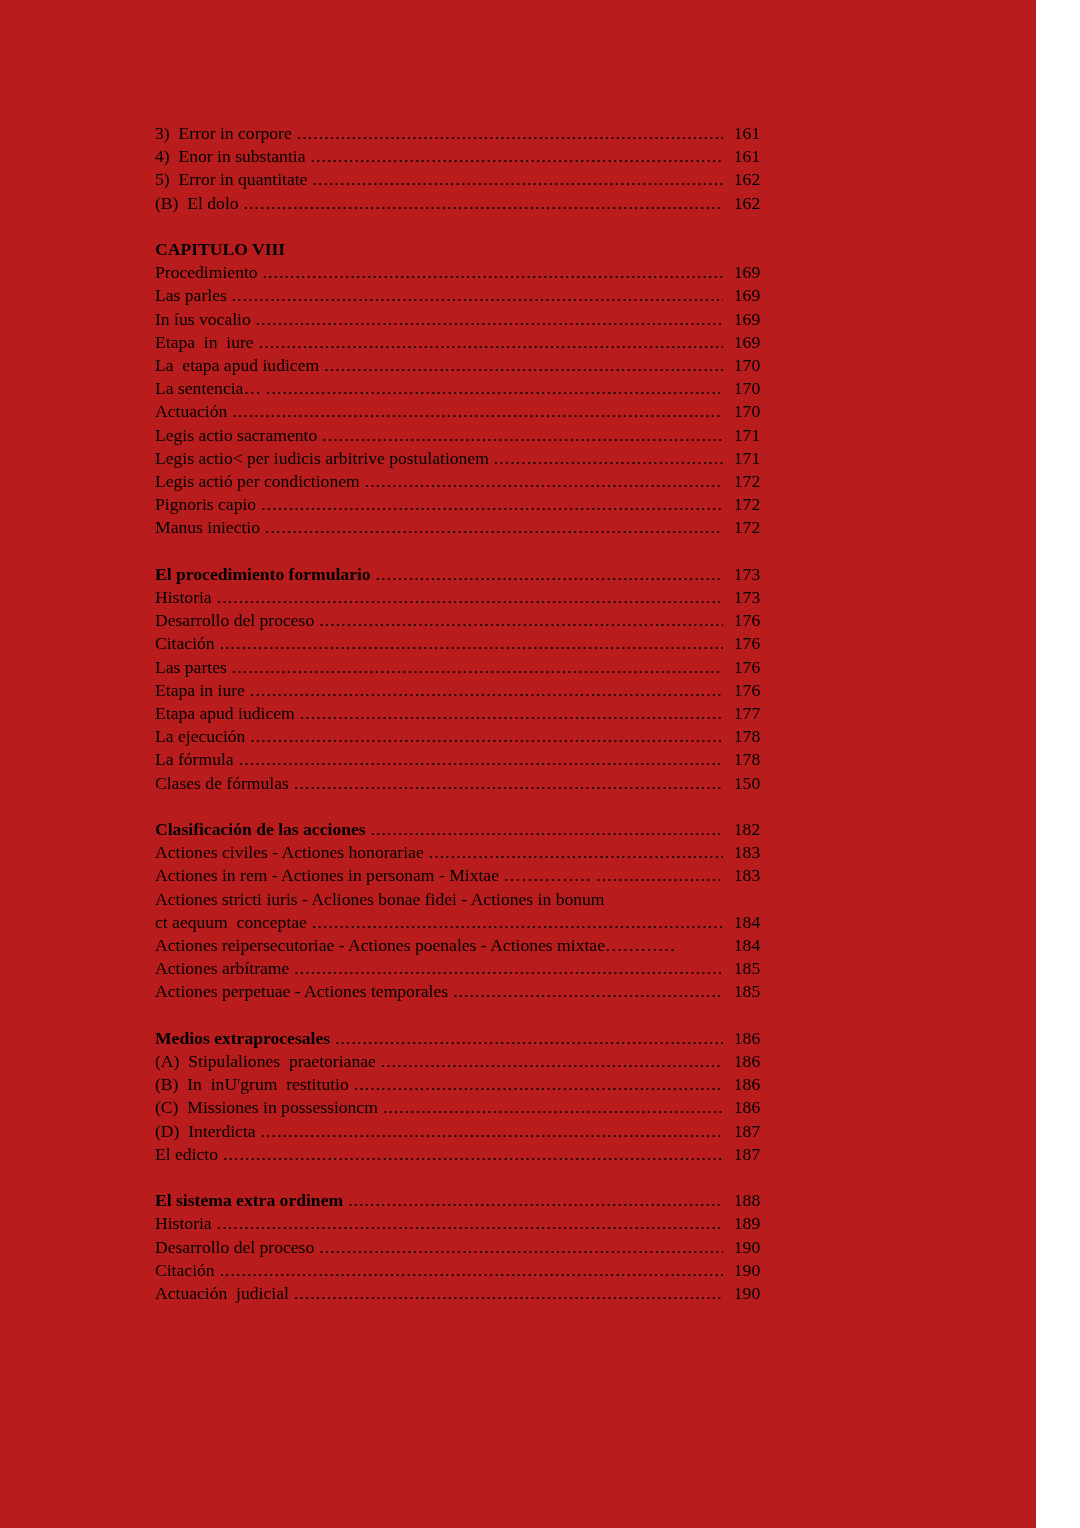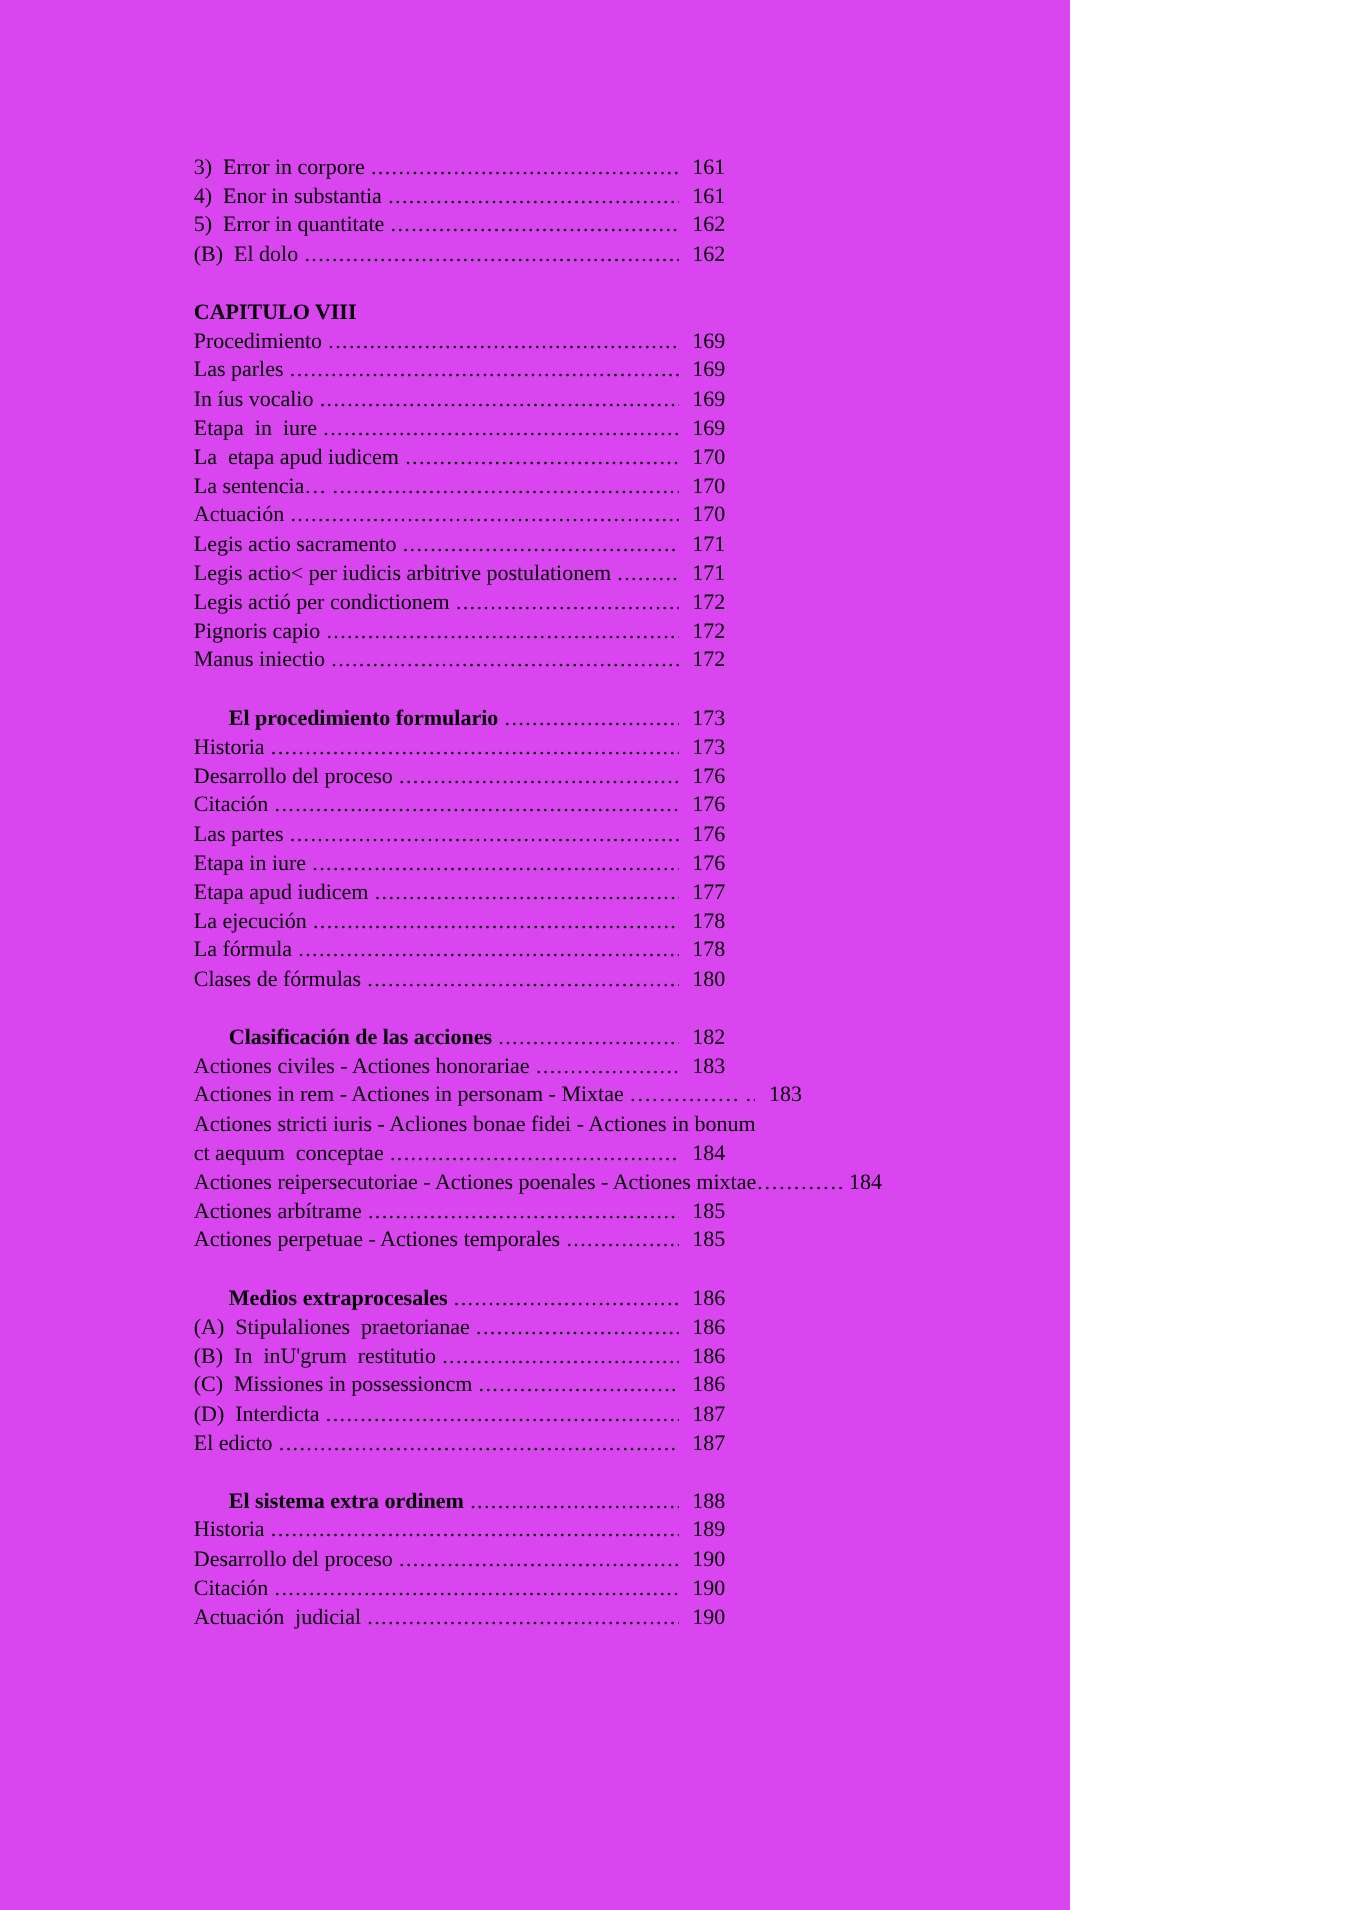--- a/index.html
+++ b/index.html
@@ -5,37 +5,37 @@
   * { margin: 0; padding: 0; box-sizing: border-box; }
   html, body { background: #ffffff; }
   body {
     width: 1080px;
     height: 1528px;
     font-family: "Liberation Serif", "DejaVu Serif", serif;
     color: #000000;
     overflow: hidden;
   }
   .paper {
-    width: 856px;
+    width: 1036px;
     height: 1528px;
     padding: 122px 272px 0 155px;
-    background: #d946ef;
+    background: #b91c1c;
     font-family: Liberation Serif, serif;
   }
   .toc { width: 100%; }
   .row {
     display: flex;
     align-items: baseline;
     font-size: 17.6px;
     line-height: 23.2px;
   }
   .row.gap { margin-top: 23.2px; }
   .row.header { font-weight: bold; text-align: right; }
   .label { white-space: pre; }
-  .label.bold { font-weight: bold; margin-left: 28px; }
+  .label.bold { font-weight: bold; }
   .leader {
     flex: 1 1 auto;
     overflow: hidden;
     white-space: nowrap;
     min-width: 8px;
     margin-left: 5px;
     margin-right: 7px;
   }
   .leader::before {
     content: "........................................................................................................................................................................";
@@ -177,21 +177,21 @@
         <span class="pagenum">178</span>
       </div>
       <div class="row">
         <span class="label">La fórmula</span>
         <span class="leader"></span>
         <span class="pagenum">178</span>
       </div>
       <div class="row">
         <span class="label">Clases de fórmulas</span>
         <span class="leader"></span>
-        <span class="pagenum">180</span>
+        <span class="pagenum">150</span>
       </div>
       <div class="row gap">
         <span class="label bold">Clasificación de las acciones</span>
         <span class="leader"></span>
         <span class="pagenum">182</span>
       </div>
       <div class="row">
         <span class="label">Actiones civiles - Actiones honorariae</span>
         <span class="leader"></span>
         <span class="pagenum">183</span>

